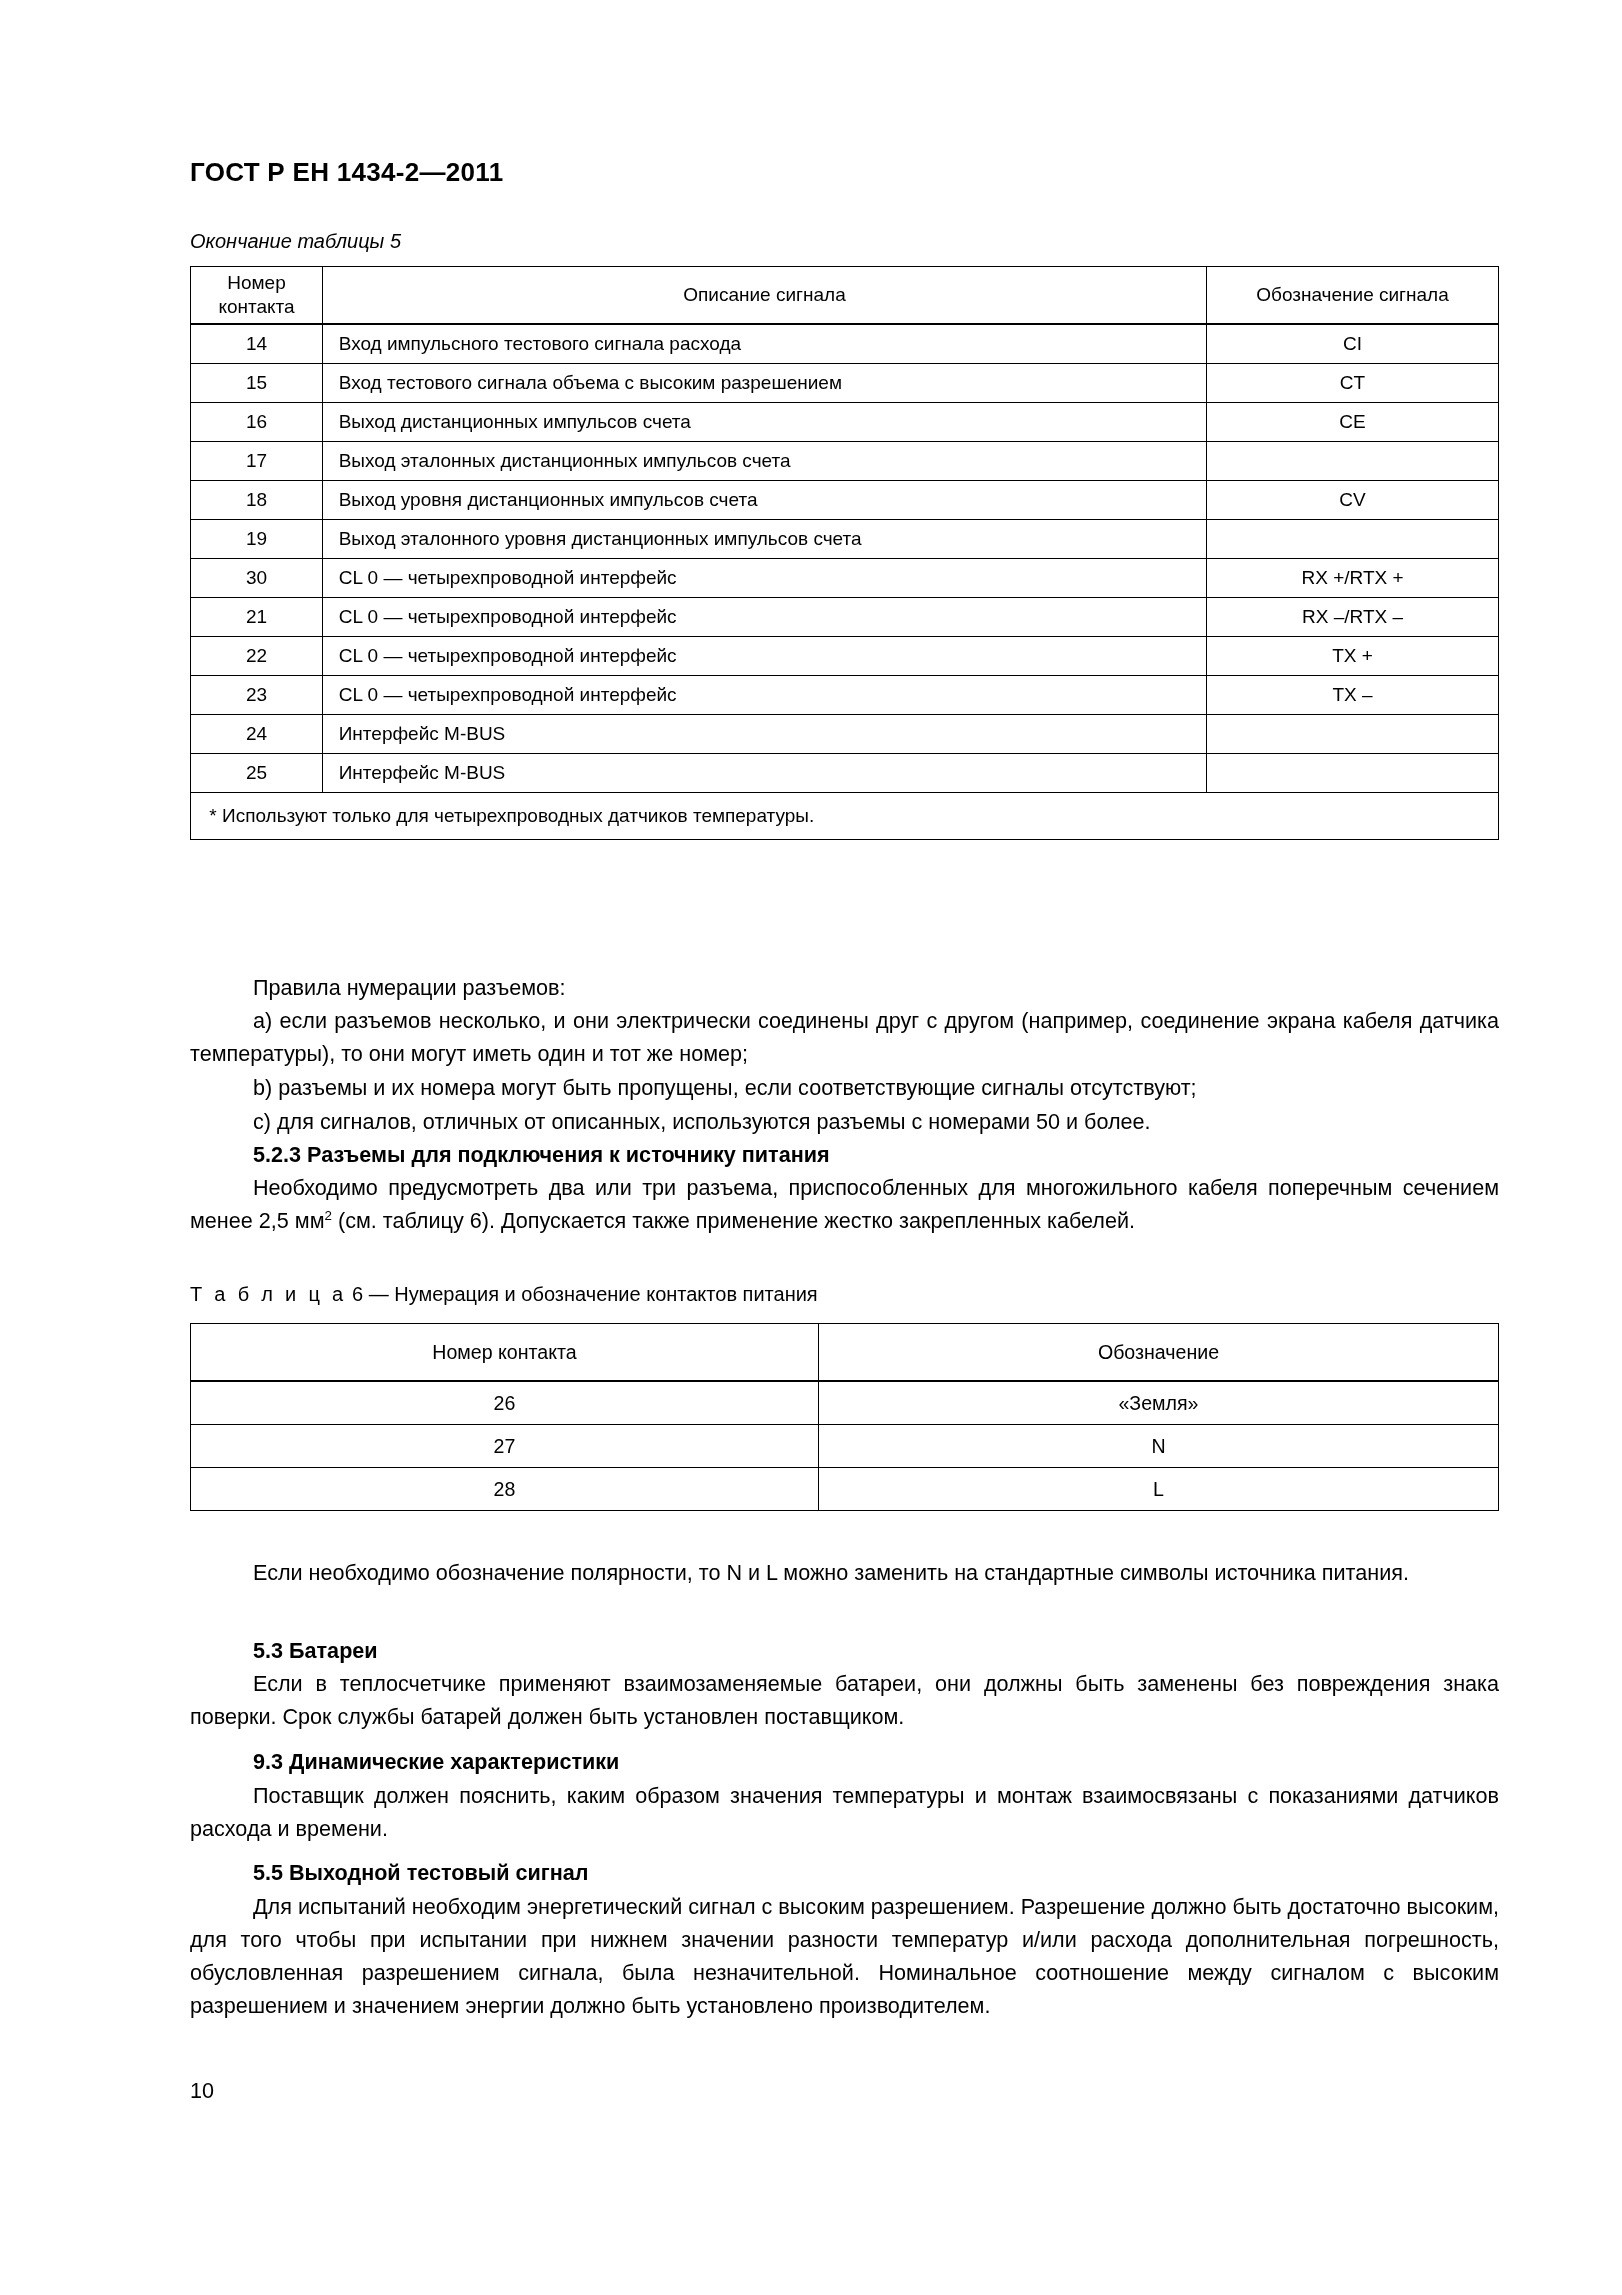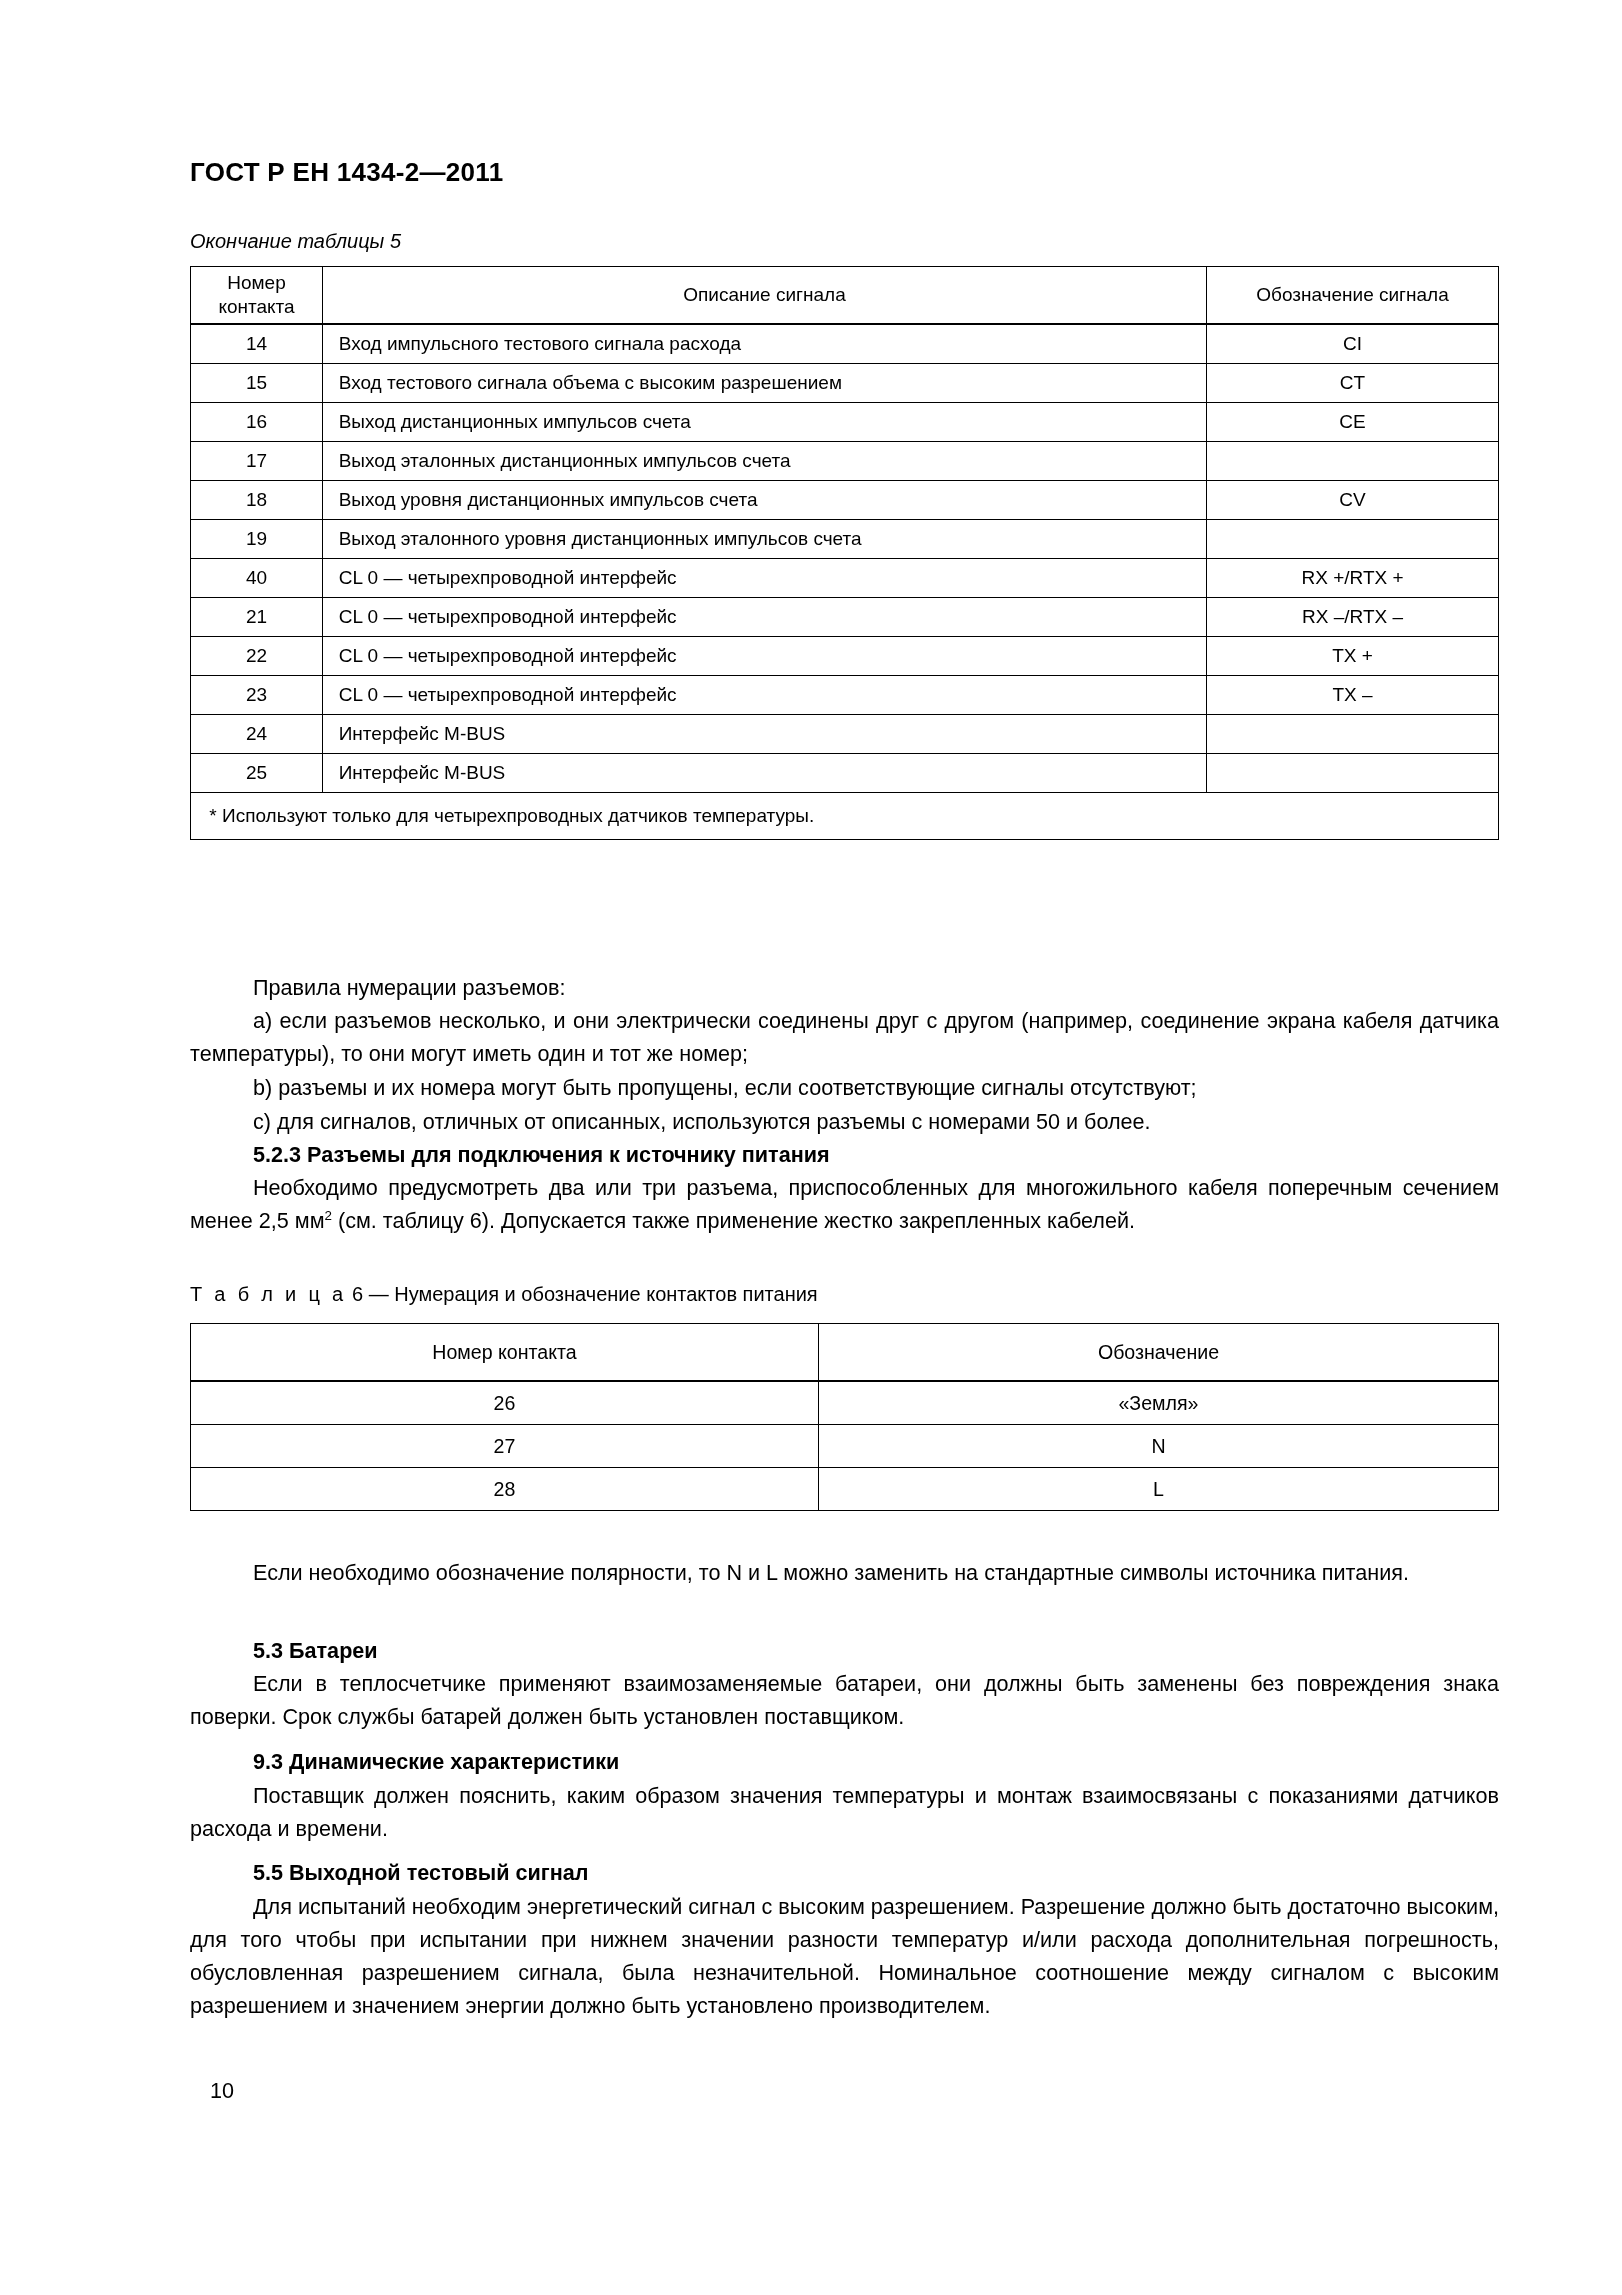--- a/index.html
+++ b/index.html
@@ -132,21 +132,20 @@
     text-align: justify;
     text-indent: 63px;
   }
   sup { font-size: 0.62em; vertical-align: super; line-height: 0; }
 
   .page-number {
     position: absolute;
     left: 190px;
     top: 2078px;
     font-size: 21.6px;
-    margin-left: 20px;
   }
 </style>
 </head>
 <body>
 
 <div class="page">
 
   <div class="doc-header" style="left:190px;">ГОСТ Р ЕН 1434-2—2011</div>
 
   <div class="table-caption-italic" style="left:190px;">Окончание таблицы 5</div>
@@ -185,21 +184,21 @@
           <td class="c-num">18</td>
           <td class="c-desc">Выход уровня дистанционных импульсов счета</td>
           <td class="c-sig">CV</td>
         </tr>
         <tr>
           <td class="c-num">19</td>
           <td class="c-desc">Выход эталонного уровня дистанционных импульсов счета</td>
           <td class="c-sig"></td>
         </tr>
         <tr>
-          <td class="c-num">40</td>
+          <td class="c-num">30</td>
           <td class="c-desc">CL 0 — четырехпроводной интерфейс</td>
           <td class="c-sig">RX +/RTX +</td>
         </tr>
         <tr>
           <td class="c-num">21</td>
           <td class="c-desc">CL 0 — четырехпроводной интерфейс</td>
           <td class="c-sig">RX –/RTX –</td>
         </tr>
         <tr>
           <td class="c-num">22</td>

